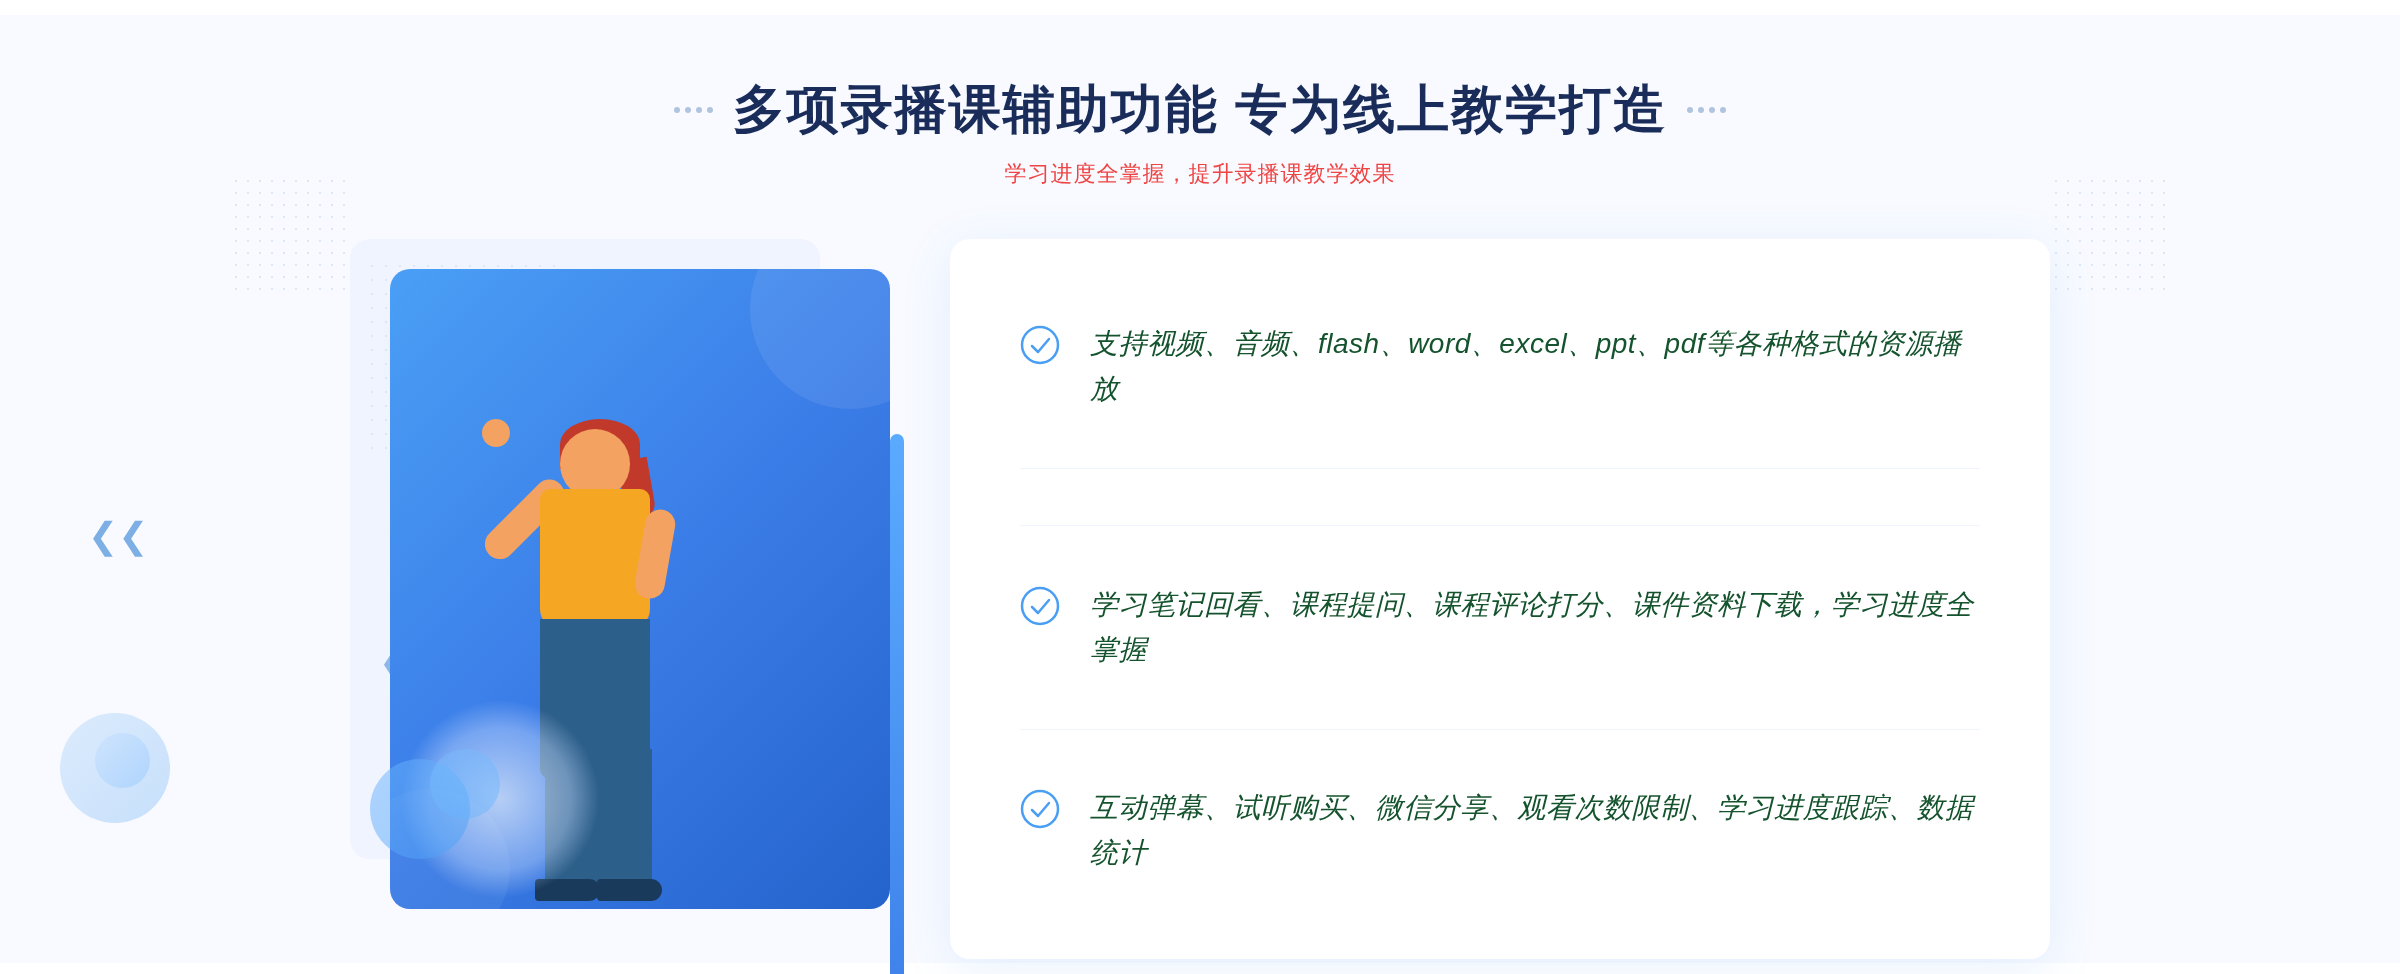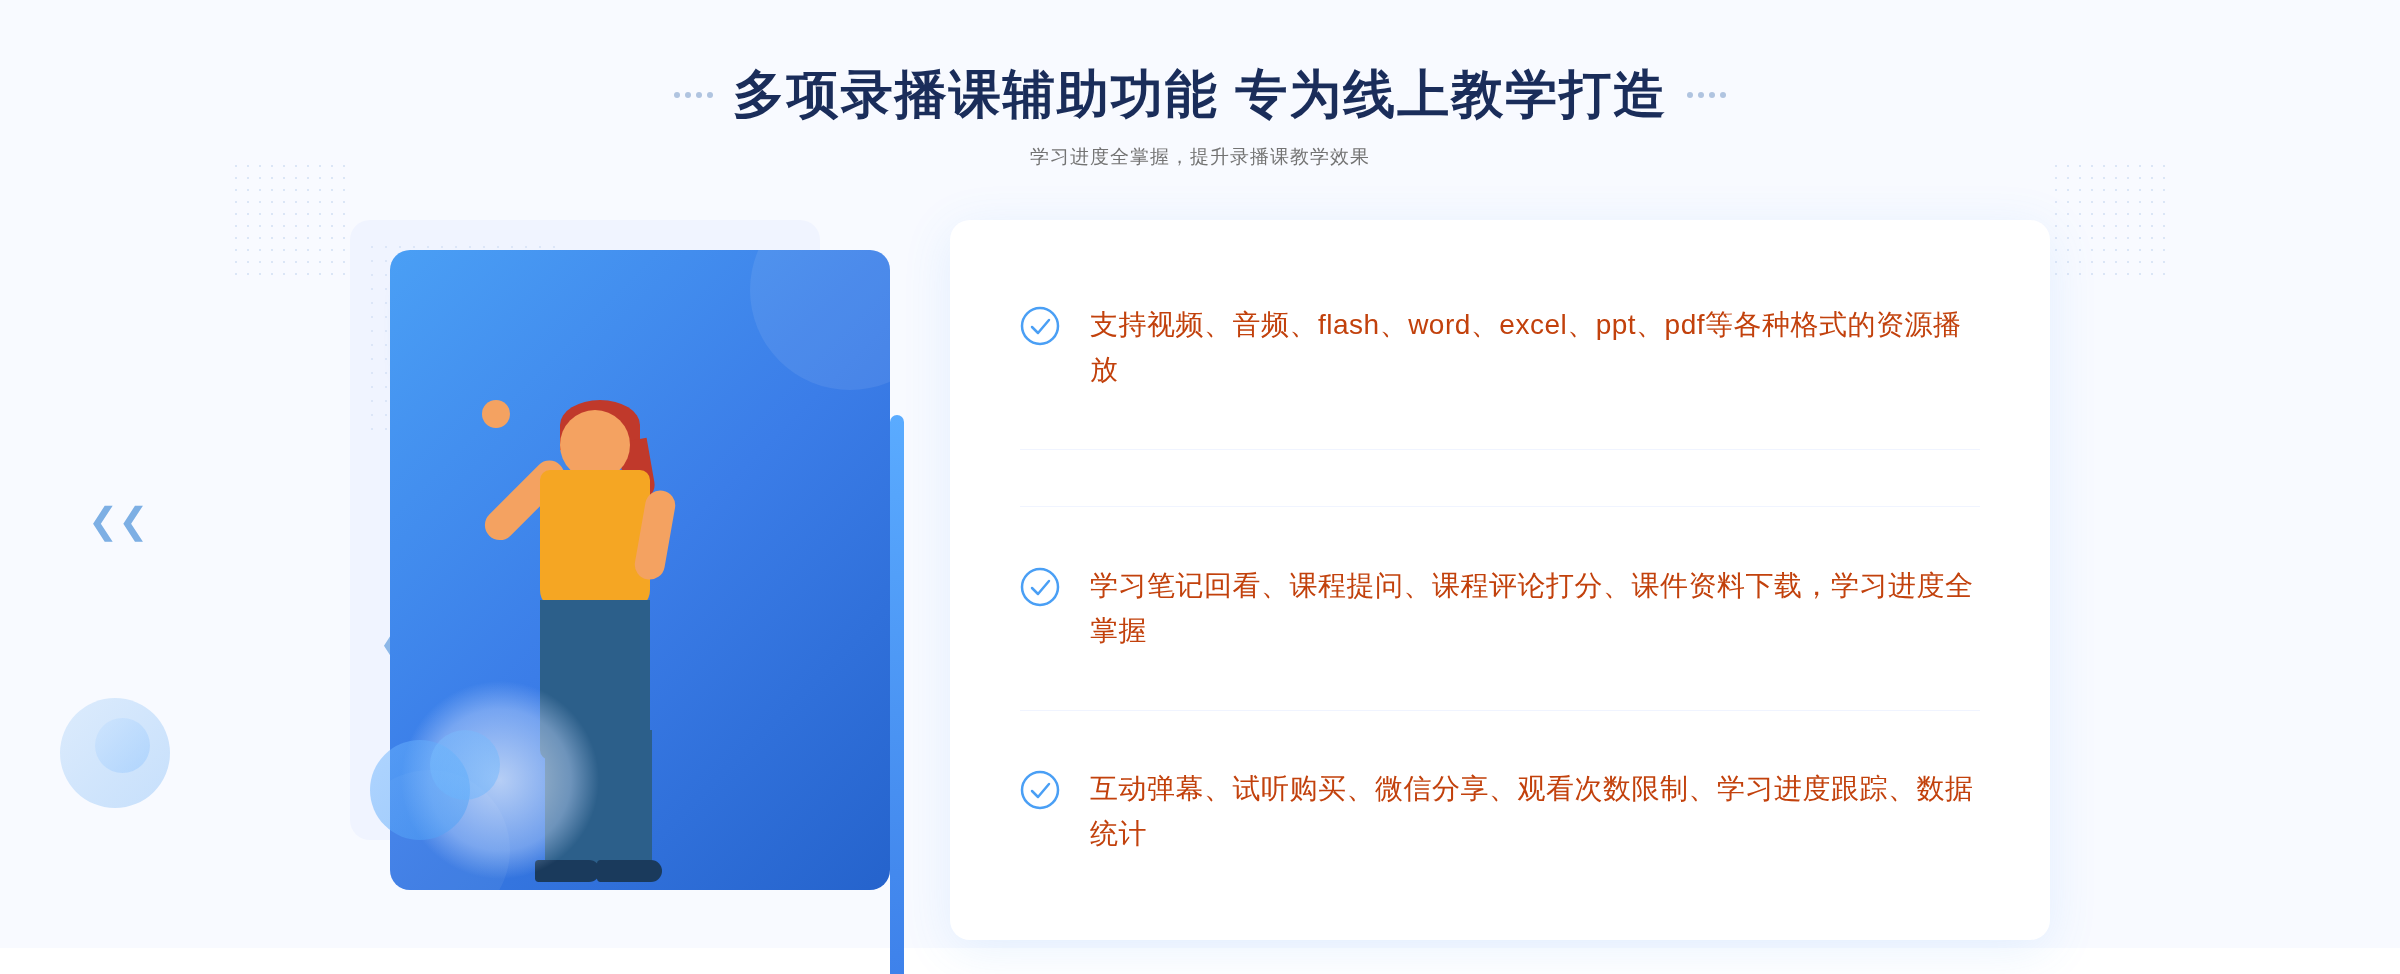--- a/index.html
+++ b/index.html
@@ -19,20 +19,21 @@
 
     .page-container {
       width: 2400px;
       height: 948px;
       position: relative;
       background: #f8faff;
       display: flex;
       flex-direction: column;
       align-items: center;
       padding-top: 60px;
+      margin-top: 15px;
     }
 
     
     .dot-pattern {
       position: absolute;
       width: 120px;
       height: 120px;
       background-image: radial-gradient(circle, #c8d8f0 1.5px, transparent 1.5px);
       background-size: 12px 12px;
       opacity: 0.6;
@@ -88,22 +89,22 @@
 
     .main-title {
       font-size: 52px;
       font-weight: 600;
       color: #1a2d5a;
       letter-spacing: 2px;
     }
 
     .subtitle {
       margin-top: 14px;
-      font-size: 19px;
-      color: #737373;
+      font-size: 22px;
+      color: #ef4444;
       letter-spacing: 1px;
     }
 
     
     .content-wrapper {
       display: flex;
       width: 1700px;
       height: 720px;
       position: relative;
     }
@@ -393,23 +394,24 @@
       margin-top: 3px;
     }
 
     .check-icon svg {
       width: 40px;
       height: 40px;
     }
 
     .feature-text {
       font-size: 28px;
-      color: #c2410c;
+      color: #14532d;
       line-height: 1.6;
       letter-spacing: 0.5px;
+      font-style: italic;
     }
 
     .divider {
       height: 1px;
       background: #f0f4ff;
       margin: 0 0;
     }
 
     .blue-circle-outer {
       position: absolute;

